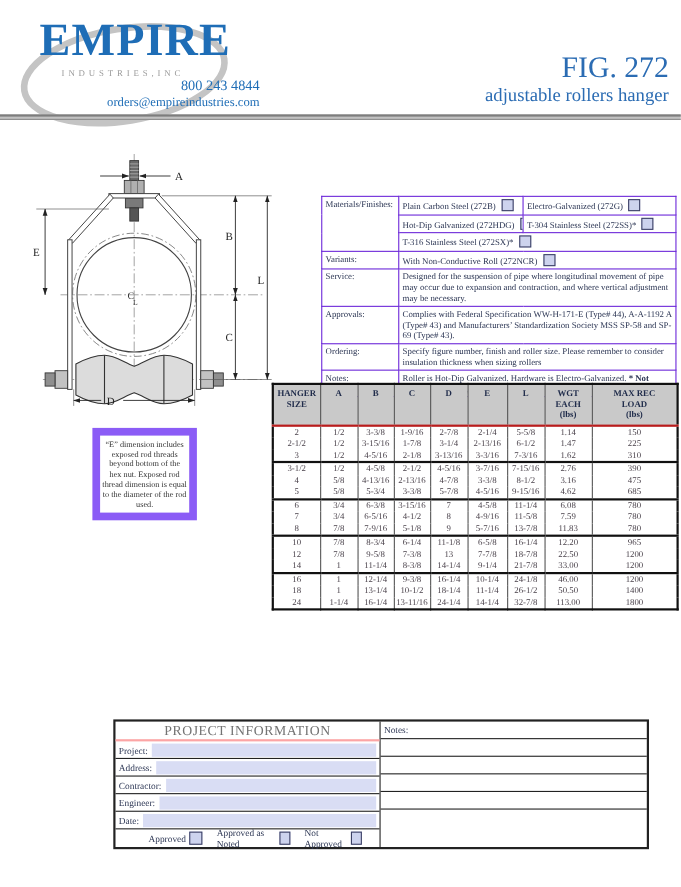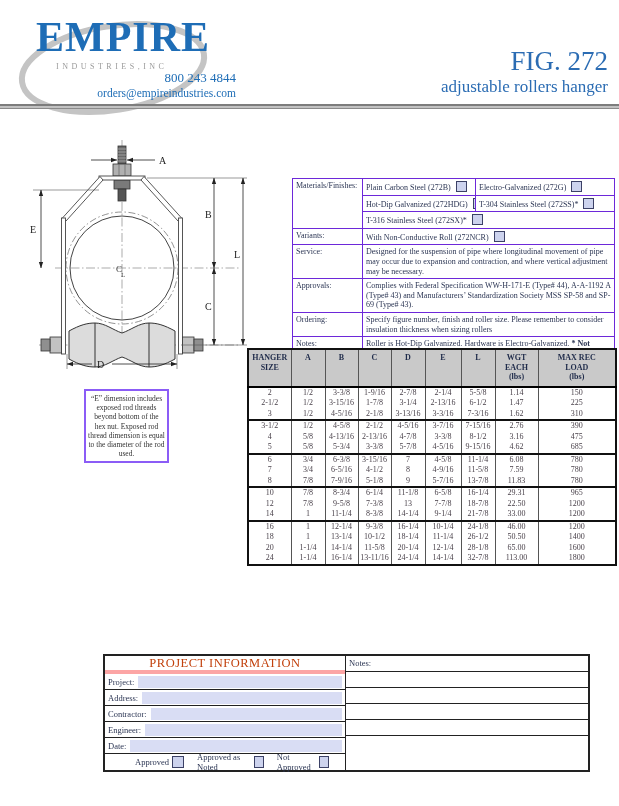--- a/index.html
+++ b/index.html
@@ -27,38 +27,38 @@
   table.spec td.lbl{vertical-align:top;}
   table.spec td.opt{height:11px;white-space:nowrap;overflow:hidden;}
   .cb{display:inline-block;width:9px;height:9px;background:#cdd3ee;border:1px solid #3c4166;
       vertical-align:-2px;margin-left:5px;}
 
   
   table.size{position:absolute;left:247px;top:348px;width:368px;border-collapse:collapse;
              table-layout:fixed;border:2px solid #111;}
   table.size th{background:#c9c9c9;color:#1f2b4a;font-size:8px;font-weight:bold;
                 white-space:pre-line;line-height:9.5px;padding:3px 0 4px;border-left:1px solid #555;
-                border-bottom:2px solid #000000;text-align:center;vertical-align:top;}
+                border-bottom:2px solid #b91c1c;text-align:center;vertical-align:top;}
   table.size th:first-child{border-left:none;}
   table.size td{font-size:8px;color:#473f48;text-align:center;height:10.5px;line-height:10.5px;
                 padding:0;border-left:1px solid #555;white-space:nowrap;}
   table.size td:first-child{border-left:none;}
   table.size tr.gs td{border-top:2px solid #111;}
 
   
-  .dim-note{position:absolute;left:84px;top:389px;width:77px;border:2px solid #8b5cf6;
+  .dim-note{position:absolute;left:84px;top:389px;width:77px;border:7px solid #8b5cf6;
             padding:3px 2px;font-size:7.5px;line-height:9.2px;text-align:center;color:#333;}
 
   
   .form{position:absolute;left:103px;top:654px;width:483px;height:114px;border:2px solid #222;}
   .fcol{position:absolute;top:0;height:100%;box-sizing:border-box;}
   .fcol.left{left:0;width:241px;border-right:1px solid #222;}
   .fcol.right{left:241px;width:242px;}
-  .fhead{height:18px;border-bottom:4px solid #fca5a5;box-sizing:border-box;display:flex;
-         align-items:center;justify-content:center;font-size:12.5px;color:#c2410c;letter-spacing:.5px;}
+  .fhead{height:18px;border-bottom:2px solid #fca5a5;box-sizing:border-box;display:flex;
+         align-items:center;justify-content:center;font-size:12.5px;color:#737373;letter-spacing:.5px;}
   .frow{height:16px;border-bottom:1px solid #222;box-sizing:border-box;display:flex;
         align-items:center;padding:0 3px;font-size:8.5px;gap:4px;}
   .frow:last-child{border-bottom:none;}
   .frow .lab{white-space:nowrap;}
   .fill-field{flex:1;height:12px;background:#d9ddf4;}
   .frow.notes-row{align-items:flex-start;padding-top:2px;}
   .approve-row{gap:0;margin-left:27px;}
   .approve-row .grp{display:flex;align-items:center;margin-right:13px;}
   .approve-row .cb{margin-left:3px;width:10px;height:10px;vertical-align:0;}
 
@@ -349,21 +349,21 @@
           <td>780</td>
         </tr>
         <tr class="gs">
           <td>10</td>
           <td>7/8</td>
           <td>8-3/4</td>
           <td>6-1/4</td>
           <td>11-1/8</td>
           <td>6-5/8</td>
           <td>16-1/4</td>
-          <td>29.31</td>
+          <td>12.20</td>
           <td>965</td>
         </tr>
         <tr>
           <td>12</td>
           <td>7/8</td>
           <td>9-5/8</td>
           <td>7-3/8</td>
           <td>13</td>
           <td>7-7/8</td>
           <td>18-7/8</td>
@@ -395,31 +395,20 @@
         <tr>
           <td>18</td>
           <td>1</td>
           <td>13-1/4</td>
           <td>10-1/2</td>
           <td>18-1/4</td>
           <td>11-1/4</td>
           <td>26-1/2</td>
           <td>50.50</td>
           <td>1400</td>
-        </tr>
-        <tr>
-          <td>20</td>
-          <td>1-1/4</td>
-          <td>14-1/4</td>
-          <td>11-5/8</td>
-          <td>20-1/4</td>
-          <td>12-1/4</td>
-          <td>28-1/8</td>
-          <td>65.00</td>
-          <td>1600</td>
         </tr>
         <tr>
           <td>24</td>
           <td>1-1/4</td>
           <td>16-1/4</td>
           <td>13-11/16</td>
           <td>24-1/4</td>
           <td>14-1/4</td>
           <td>32-7/8</td>
           <td>113.00</td>

